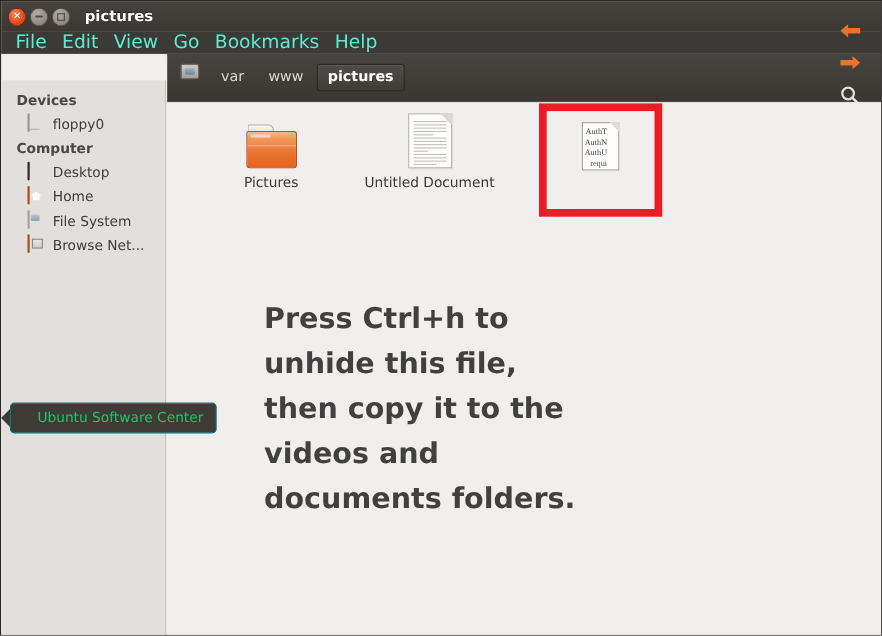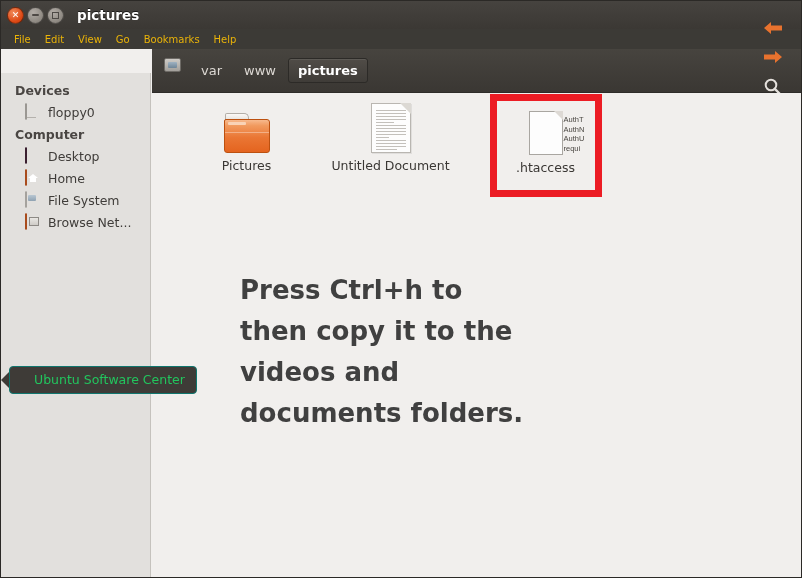--- a/index.html
+++ b/index.html
@@ -50,22 +50,22 @@
 
   
   .menubar {
     position: absolute; left: 0; top: 28px;
     width: 802px; height: 20px;
     background: #3c3a36;
     display: flex; align-items: center;
     padding-left: 6px;
   }
   .menu-item {
-    color: #eab308;
-    font-size: 10px;
+    color: #5eead4;
+    font-size: 17px;
     padding: 1px 7px;
     cursor: default;
   }
 
   
   .sidebar {
     position: absolute; left: 0; top: 48px;
     width: 150px; height: 529px;
     background: #e2e0dd;
     border-right: 1px solid #c5c2bd;
@@ -268,25 +268,24 @@
     border: 1px solid #a9a6a1;
   }
   .htdoc .fold {
     position: absolute; right: -1px; top: -1px;
     width: 0; height: 0;
     border-left: 9px solid transparent;
     border-top: 9px solid #ddd9d4;
   }
   .htdoc .txt {
     position: absolute; left: 2px; top: 3px;
-    font-family: Liberation Sans, sans-serif;
+    font-family: Liberation Serif, serif;
     font-size: 7.5px; line-height: 9.5px;
     color: #4a4742;
-    text-align: left;
-    margin-left: 32px;
+    text-align: right;
   }
 
   
   .redbox {
     position: absolute;
     border: 7px solid #ec1c24;
     background: transparent;
     pointer-events: none;
   }
 
@@ -450,27 +449,27 @@
         <div class="htdoc">
           <div class="fold"></div>
           <div class="txt">
             <div>AuthT</div>
             <div>AuthN</div>
             <div>AuthU</div>
             <div>requi</div>
           </div>
         </div>
       </div>
-      <div class="file-label">.htaccess</div>
     </div>
 
     <div class="redbox" style="left: 338px; top: 1px; width: 112px; height: 103px;"></div>
 
     <div class="instructions">
       <div>Press Ctrl+h to</div>
+      <div>unhide this file,</div>
       <div>then copy it to the</div>
       <div>videos and</div>
       <div>documents folders.</div>
     </div>
   </div>
 
   <div class="tooltip">
     <div class="arrowl"></div>
     <div class="bubble">Ubuntu Software Center</div>
   </div>

